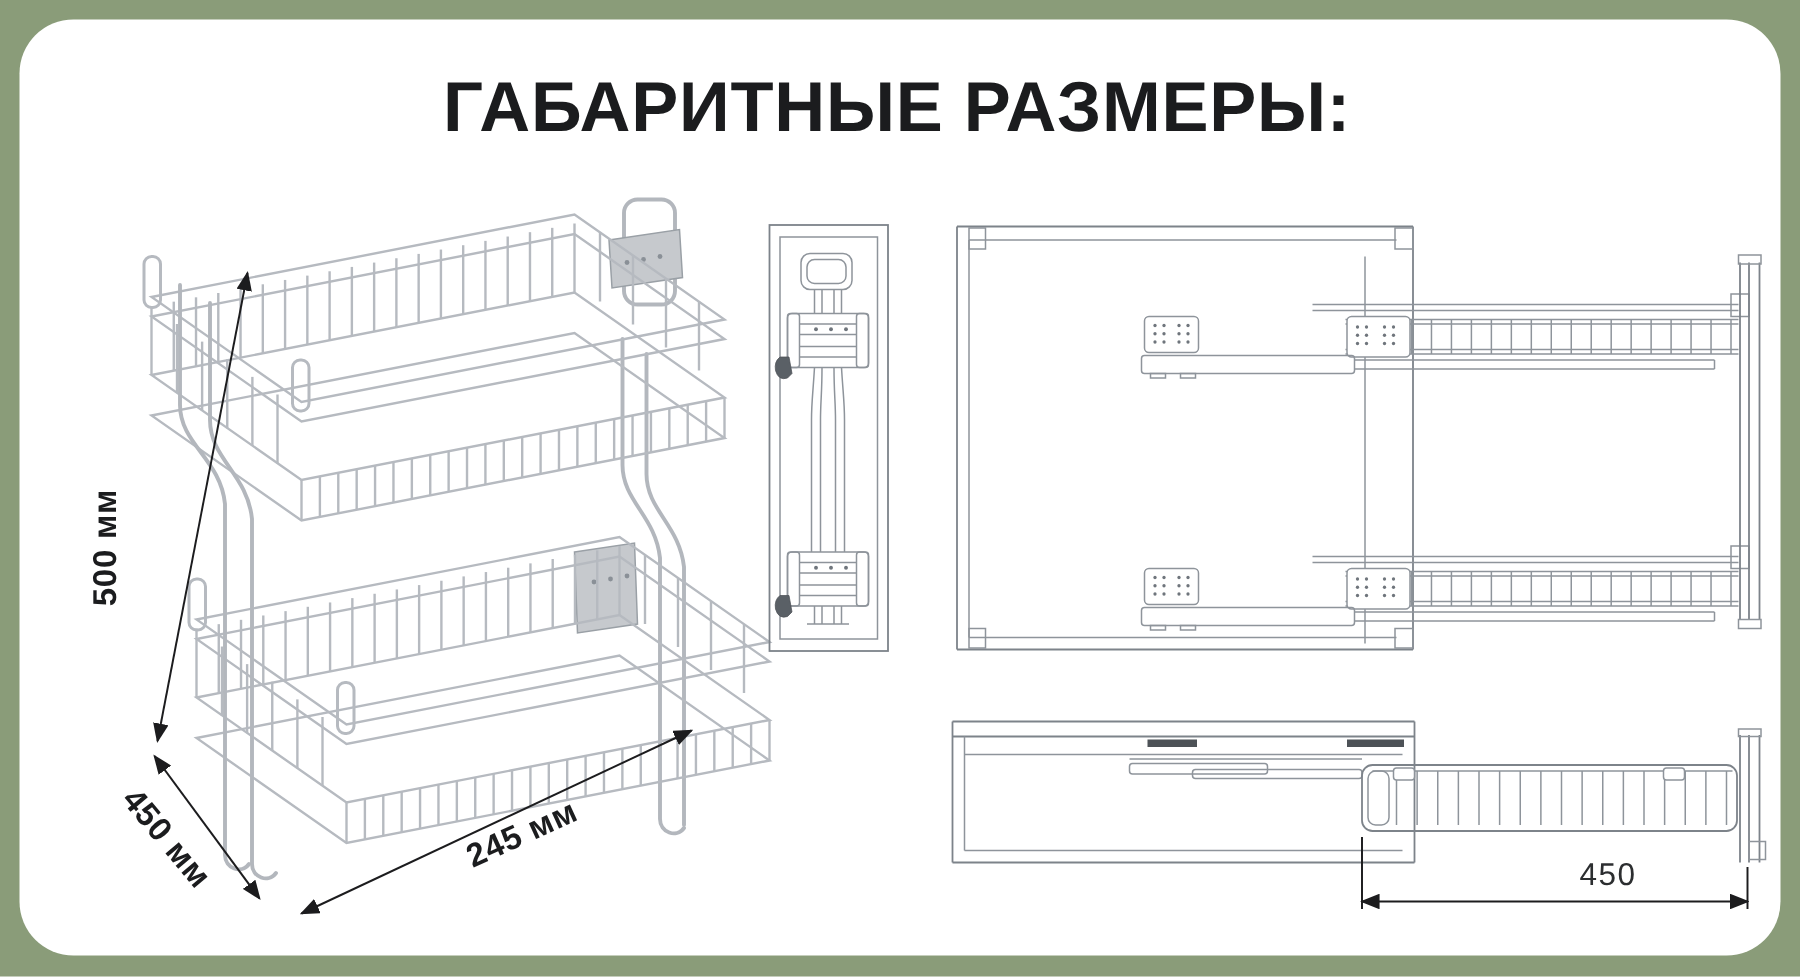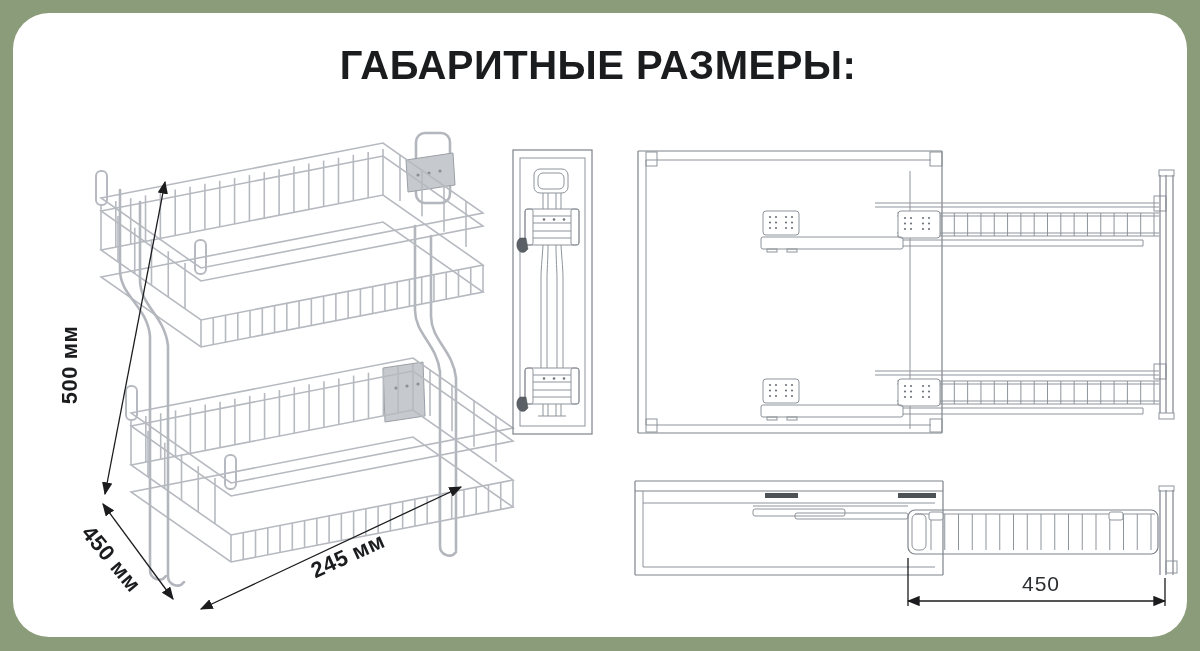--- a/index.html
+++ b/index.html
@@ -7,32 +7,32 @@
     width:1200px;height:651px;position:relative;overflow:hidden;
     background:#8a9c79;
     font-family:"Liberation Sans", sans-serif;
   }
   .card{
     position:absolute;left:13px;top:13px;width:1174px;height:624px;
     background:#ffffff;border-radius:36px;
   }
   .title{
     position:absolute;left:0;right:4px;top:30px;
-    text-align:center;font-size:40px;font-weight:800;
+    text-align:center;font-size:47px;font-weight:800;
     letter-spacing:.5px;color:#1b1c1e;white-space:nowrap;
   }
   .dim-label{
     position:absolute;color:#1b1c1e;font-weight:700;font-size:22px;
     text-align:center;white-space:nowrap;letter-spacing:.5px;
   }
   .lbl-height{left:2px;top:339px;width:110px;transform:rotate(-90deg);}
   .lbl-depth{left:46px;top:533px;width:104px;transform:rotate(50deg);}
   .lbl-width{left:276px;top:530px;width:118px;transform:rotate(-24.5deg);}
   .lbl-ext{
-    position:absolute;left:978px;top:559px;width:100px;text-align:center;
+    position:absolute;left:978px;top:559px;width:100px;text-align:right;
     font-size:21px;font-weight:400;color:#2c2e30;letter-spacing:1px;
   }
   svg{position:absolute;overflow:visible;}
   .svg-iso{left:50px;top:105px;}
   .svg-front{left:497px;top:131px;}
   .svg-top{left:622px;top:134px;}
   .svg-side{left:622px;top:460px;}
 
   .wire{stroke:#b6bac0;stroke-width:2;fill:none;stroke-linecap:round;}
   .wire-thin{stroke:#b6bac0;stroke-width:1.6;fill:none;}

